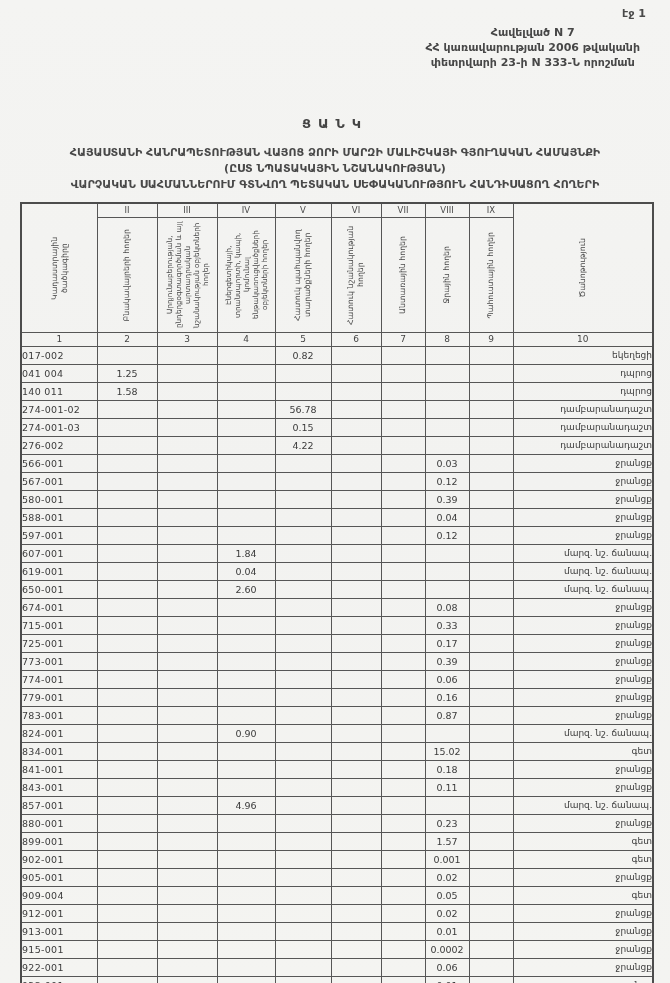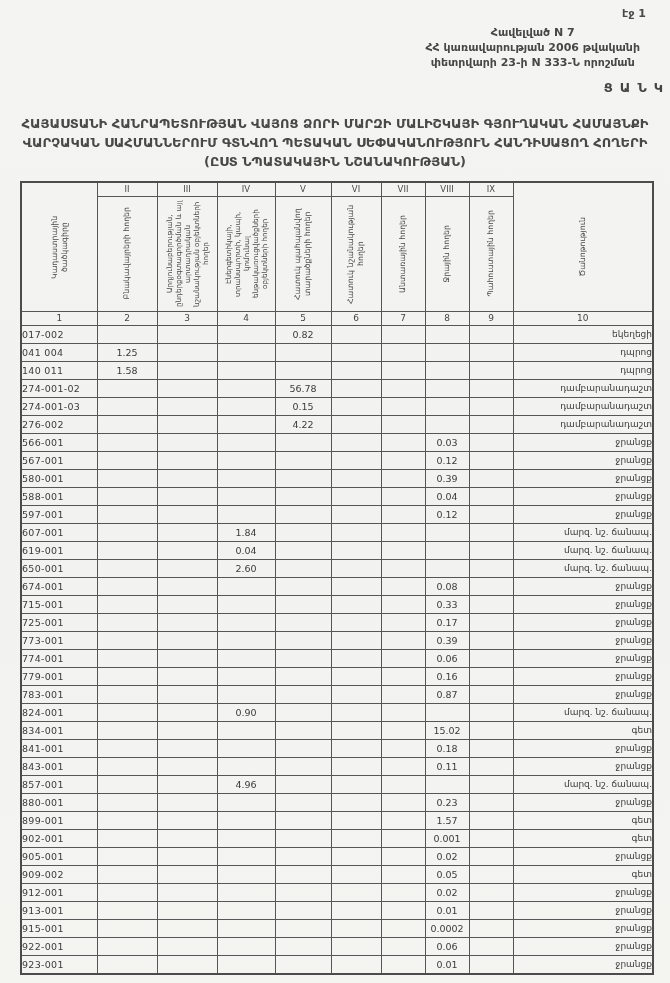--- a/index.html
+++ b/index.html
@@ -8,22 +8,22 @@
     background:#f3f3f1;
     font-family:"DejaVu Sans",sans-serif;
     color:#3d3d3d;
     position:relative;
     -webkit-font-smoothing:none;
   }
   .page{position:relative;width:670px;height:983px;overflow:hidden;
     background:linear-gradient(180deg,#f4f4f2 0%,#f2f2f0 50%,#f4f4f1 100%);}
   .pageno{position:absolute;top:7px;right:24px;font-size:11px;font-weight:bold;color:#4a4a4a;}
   .annex{position:absolute;top:26px;right:30px;text-align:center;font-size:11px;font-weight:bold;line-height:1.35;color:#474747;}
-  .doc-title{margin-top:80px;text-align:right;font-size:13px;font-weight:bold;letter-spacing:7px;color:#444;}
-  .doc-subtitle{margin-top:20px;text-align:center;font-size:13px;font-weight:bold;line-height:1.45;color:#484848;}
+  .doc-title{margin-top:116px;text-align:center;font-size:13px;font-weight:bold;letter-spacing:7px;color:#444;}
+  .doc-subtitle{margin-top:14px;text-align:center;font-size:11px;font-weight:bold;line-height:1.45;color:#484848;}
   table.land{border-collapse:collapse;margin:9px auto 0 20px;table-layout:fixed;width:632px;
     border:2px solid #4c4c4c;}
   table.land th,table.land td{border:1px solid #565656;padding:0;vertical-align:middle;}
   th{font-weight:normal;}
   .hdr-cell{display:flex;flex-direction:column;height:128px;justify-content:flex-end;}
   .roman{height:13px;line-height:13px;font-size:8.5px;text-align:center;border-bottom:1px solid #565656;color:#4a4a4a;}
   .vert-wrap{flex:1;display:flex;align-items:center;justify-content:center;overflow:hidden;padding:2px 1px;}
   .vert{writing-mode:vertical-rl;transform:rotate(180deg);
     font-size:7.2px;line-height:1.25;color:#4a4a4a;
     max-height:108px;overflow-wrap:anywhere;text-align:center;}
@@ -44,22 +44,22 @@
   <div class="annex">
     <div>Հավելված N 7</div>
     <div>ՀՀ կառավարության 2006 թվականի</div>
     <div>փետրվարի 23-ի N 333-Ն որոշման</div>
   </div>
 
   <div class="doc-title">ՑԱՆԿ</div>
 
   <div class="doc-subtitle">
     <div>ՀԱՅԱՍՏԱՆԻ ՀԱՆՐԱՊԵՏՈՒԹՅԱՆ ՎԱՅՈՑ ՁՈՐԻ ՄԱՐԶԻ ՄԱԼԻՇԿԱՅԻ ԳՅՈՒՂԱԿԱՆ ՀԱՄԱՅՆՔԻ</div>
+    <div>(ԸՍՏ ՆՊԱՏԱԿԱՅԻՆ ՆՇԱՆԱԿՈՒԹՅԱՆ)</div>
     <div>ՎԱՐՉԱԿԱՆ ՍԱՀՄԱՆՆԵՐՈՒՄ ԳՏՆՎՈՂ ՊԵՏԱԿԱՆ ՍԵՓԱԿԱՆՈՒԹՅՈՒՆ ՀԱՆԴԻՍԱՑՈՂ ՀՈՂԵՐԻ</div>
-    <div>(ԸՍՏ ՆՊԱՏԱԿԱՅԻՆ ՆՇԱՆԱԿՈՒԹՅԱՆ)</div>
   </div>
 
   <table class="land">
     <colgroup>
       <col style="width:76px">
         <col style="width:60px">
         <col style="width:60px">
         <col style="width:58px">
       <col style="width:56px">
         <col style="width:50px">
@@ -517,21 +517,21 @@
       <td class="val"></td>
       <td class="val"></td>
       <td class="val"></td>
       <td class="val"></td>
       <td class="val"></td>
       <td class="val">0.02</td>
       <td class="val"></td>
       <td class="note">ջրանցք</td>
     </tr>
         <tr>
-      <td class="code">909-002</td>
+      <td class="code">909-004</td>
       <td class="val"></td>
       <td class="val"></td>
       <td class="val"></td>
       <td class="val"></td>
       <td class="val"></td>
       <td class="val"></td>
       <td class="val">0.05</td>
       <td class="val"></td>
       <td class="note">գետ</td>
     </tr>

